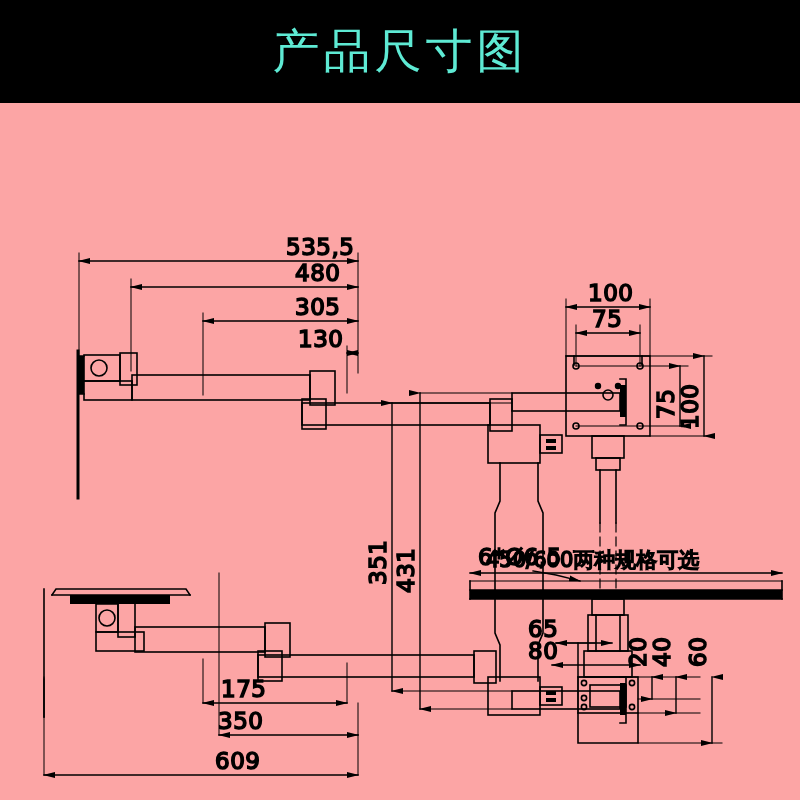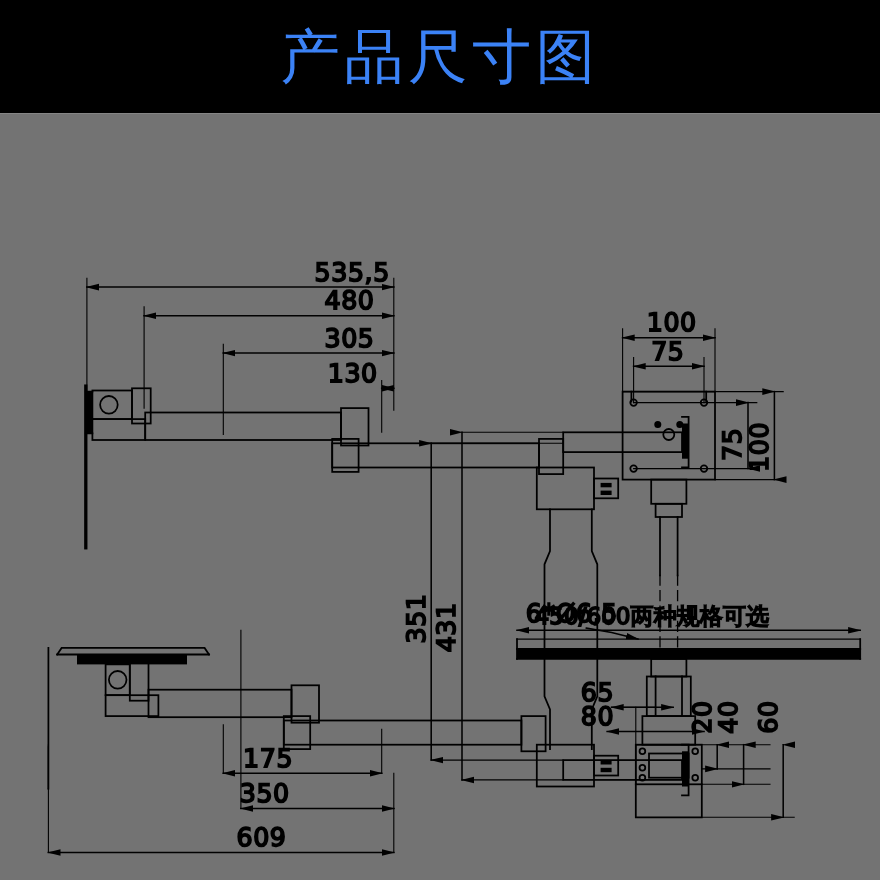--- a/index.html
+++ b/index.html
@@ -10,33 +10,33 @@
   }
   #page{position:relative;width:800px;height:800px;background:#fff;}
 
   
   .header-band{
     position:absolute;left:0;top:0;width:800px;height:103px;
     background:#000000;
     display:flex;align-items:center;justify-content:center;
   }
   .header-title{
-    color:#3b82f6;
-    font-family:Liberation Sans, sans-serif;
-    font-size:54px;
+    color:#5eead4;
+    font-family:Liberation Serif, serif;
+    font-size:47px;
     font-weight:400;
     letter-spacing:4px;
     line-height:1;
     user-select:none;
   }
 
   
   .drawing-area{
     position:absolute;left:0;top:103px;width:800px;height:697px;
-    background:#737373;
+    background:#fca5a5;
   }
   svg{display:block;}
   .lbl{
     font-family:"DejaVu Sans","Liberation Sans",sans-serif;
     font-size:23px;
     fill:#000;
     letter-spacing:0.5px;
   }
   .lbl-cn{
     font-family:"DejaVu Sans","Liberation Sans",sans-serif;

